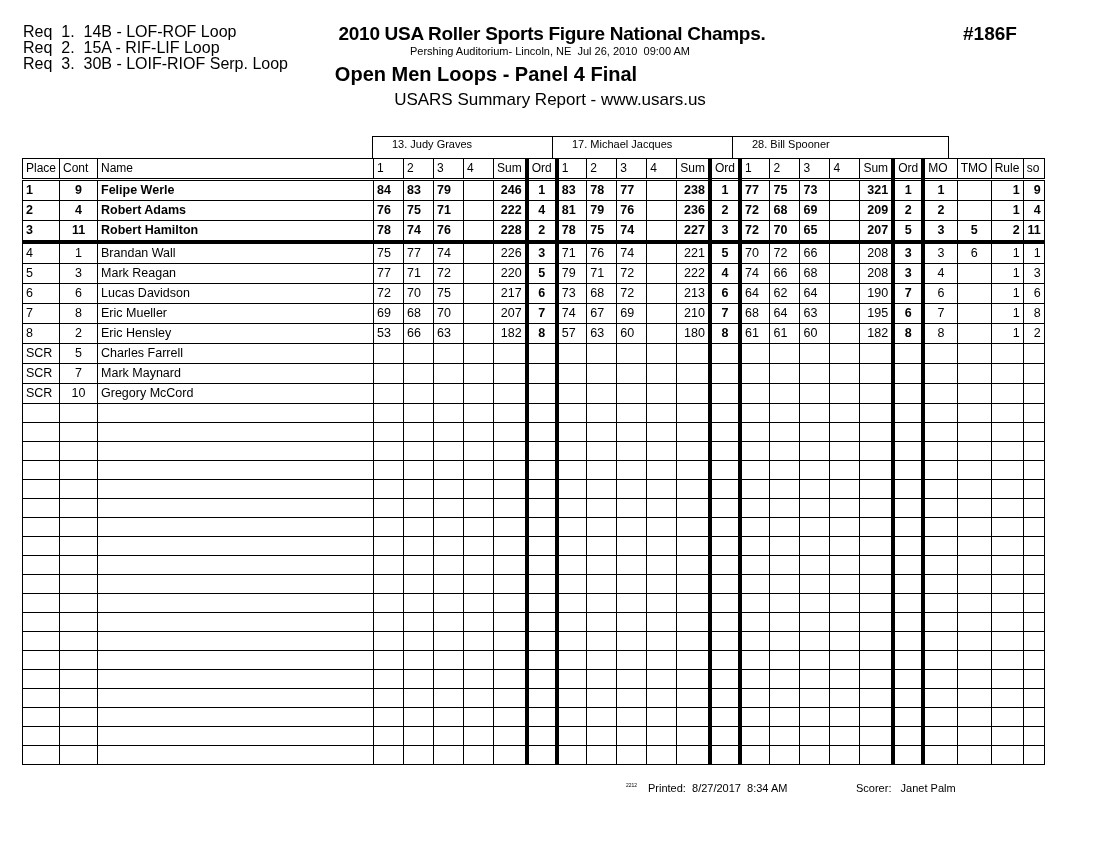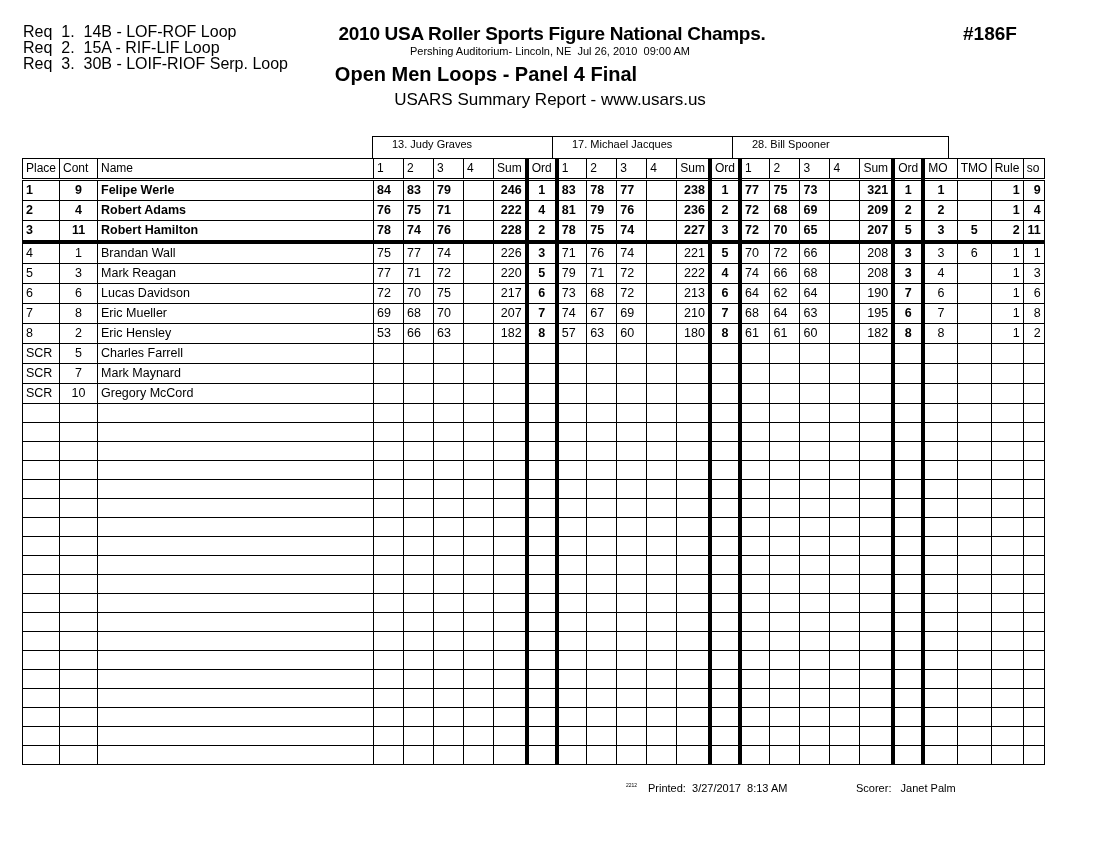--- a/index.html
+++ b/index.html
@@ -913,14 +913,14 @@
         <td class="bL"></td>
         <td class="bL"></td>
         <td></td>
         <td></td>
         <td></td>
       </tr>
     </tbody>
 </table>
 
 <div class="abs tiny">2212</div>
-<div class="abs footer" style="left:648px">Printed:  3/27/2017  8:13 AM</div>
+<div class="abs footer" style="left:648px">Printed:  8/27/2017  8:34 AM</div>
 <div class="abs footer" style="left:856px">Scorer:   Janet Palm</div>
 
 </body></html>

